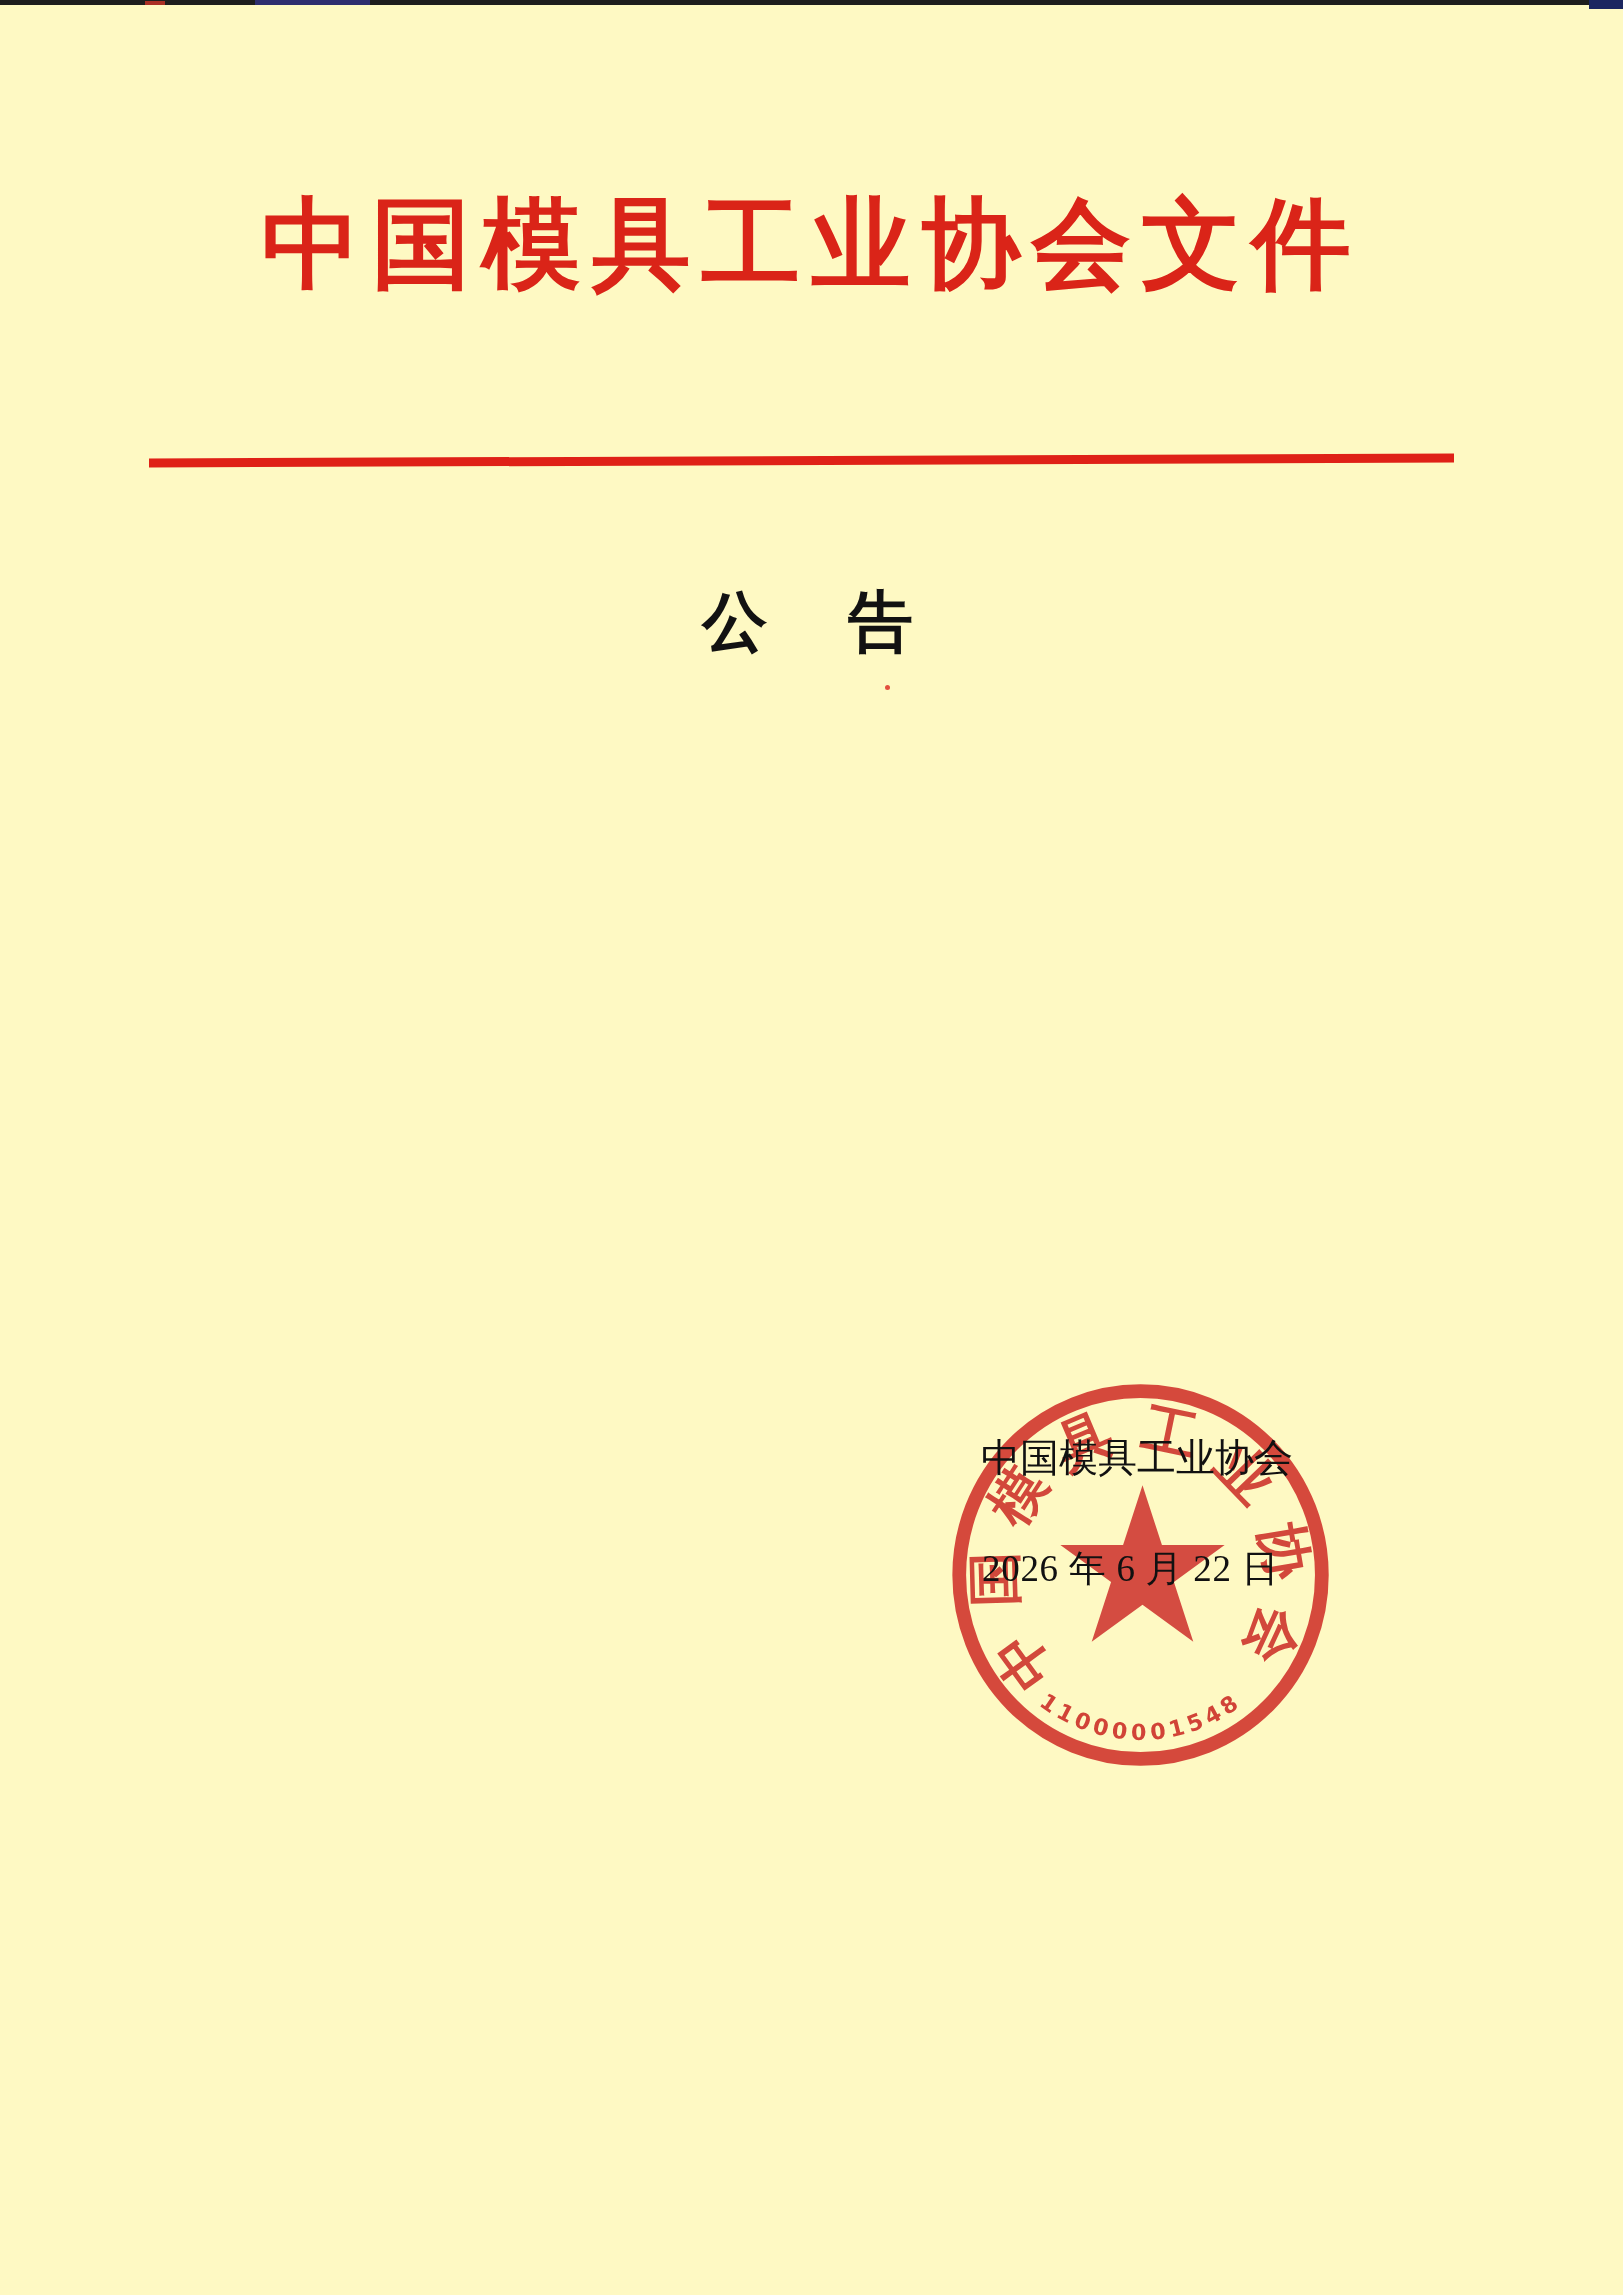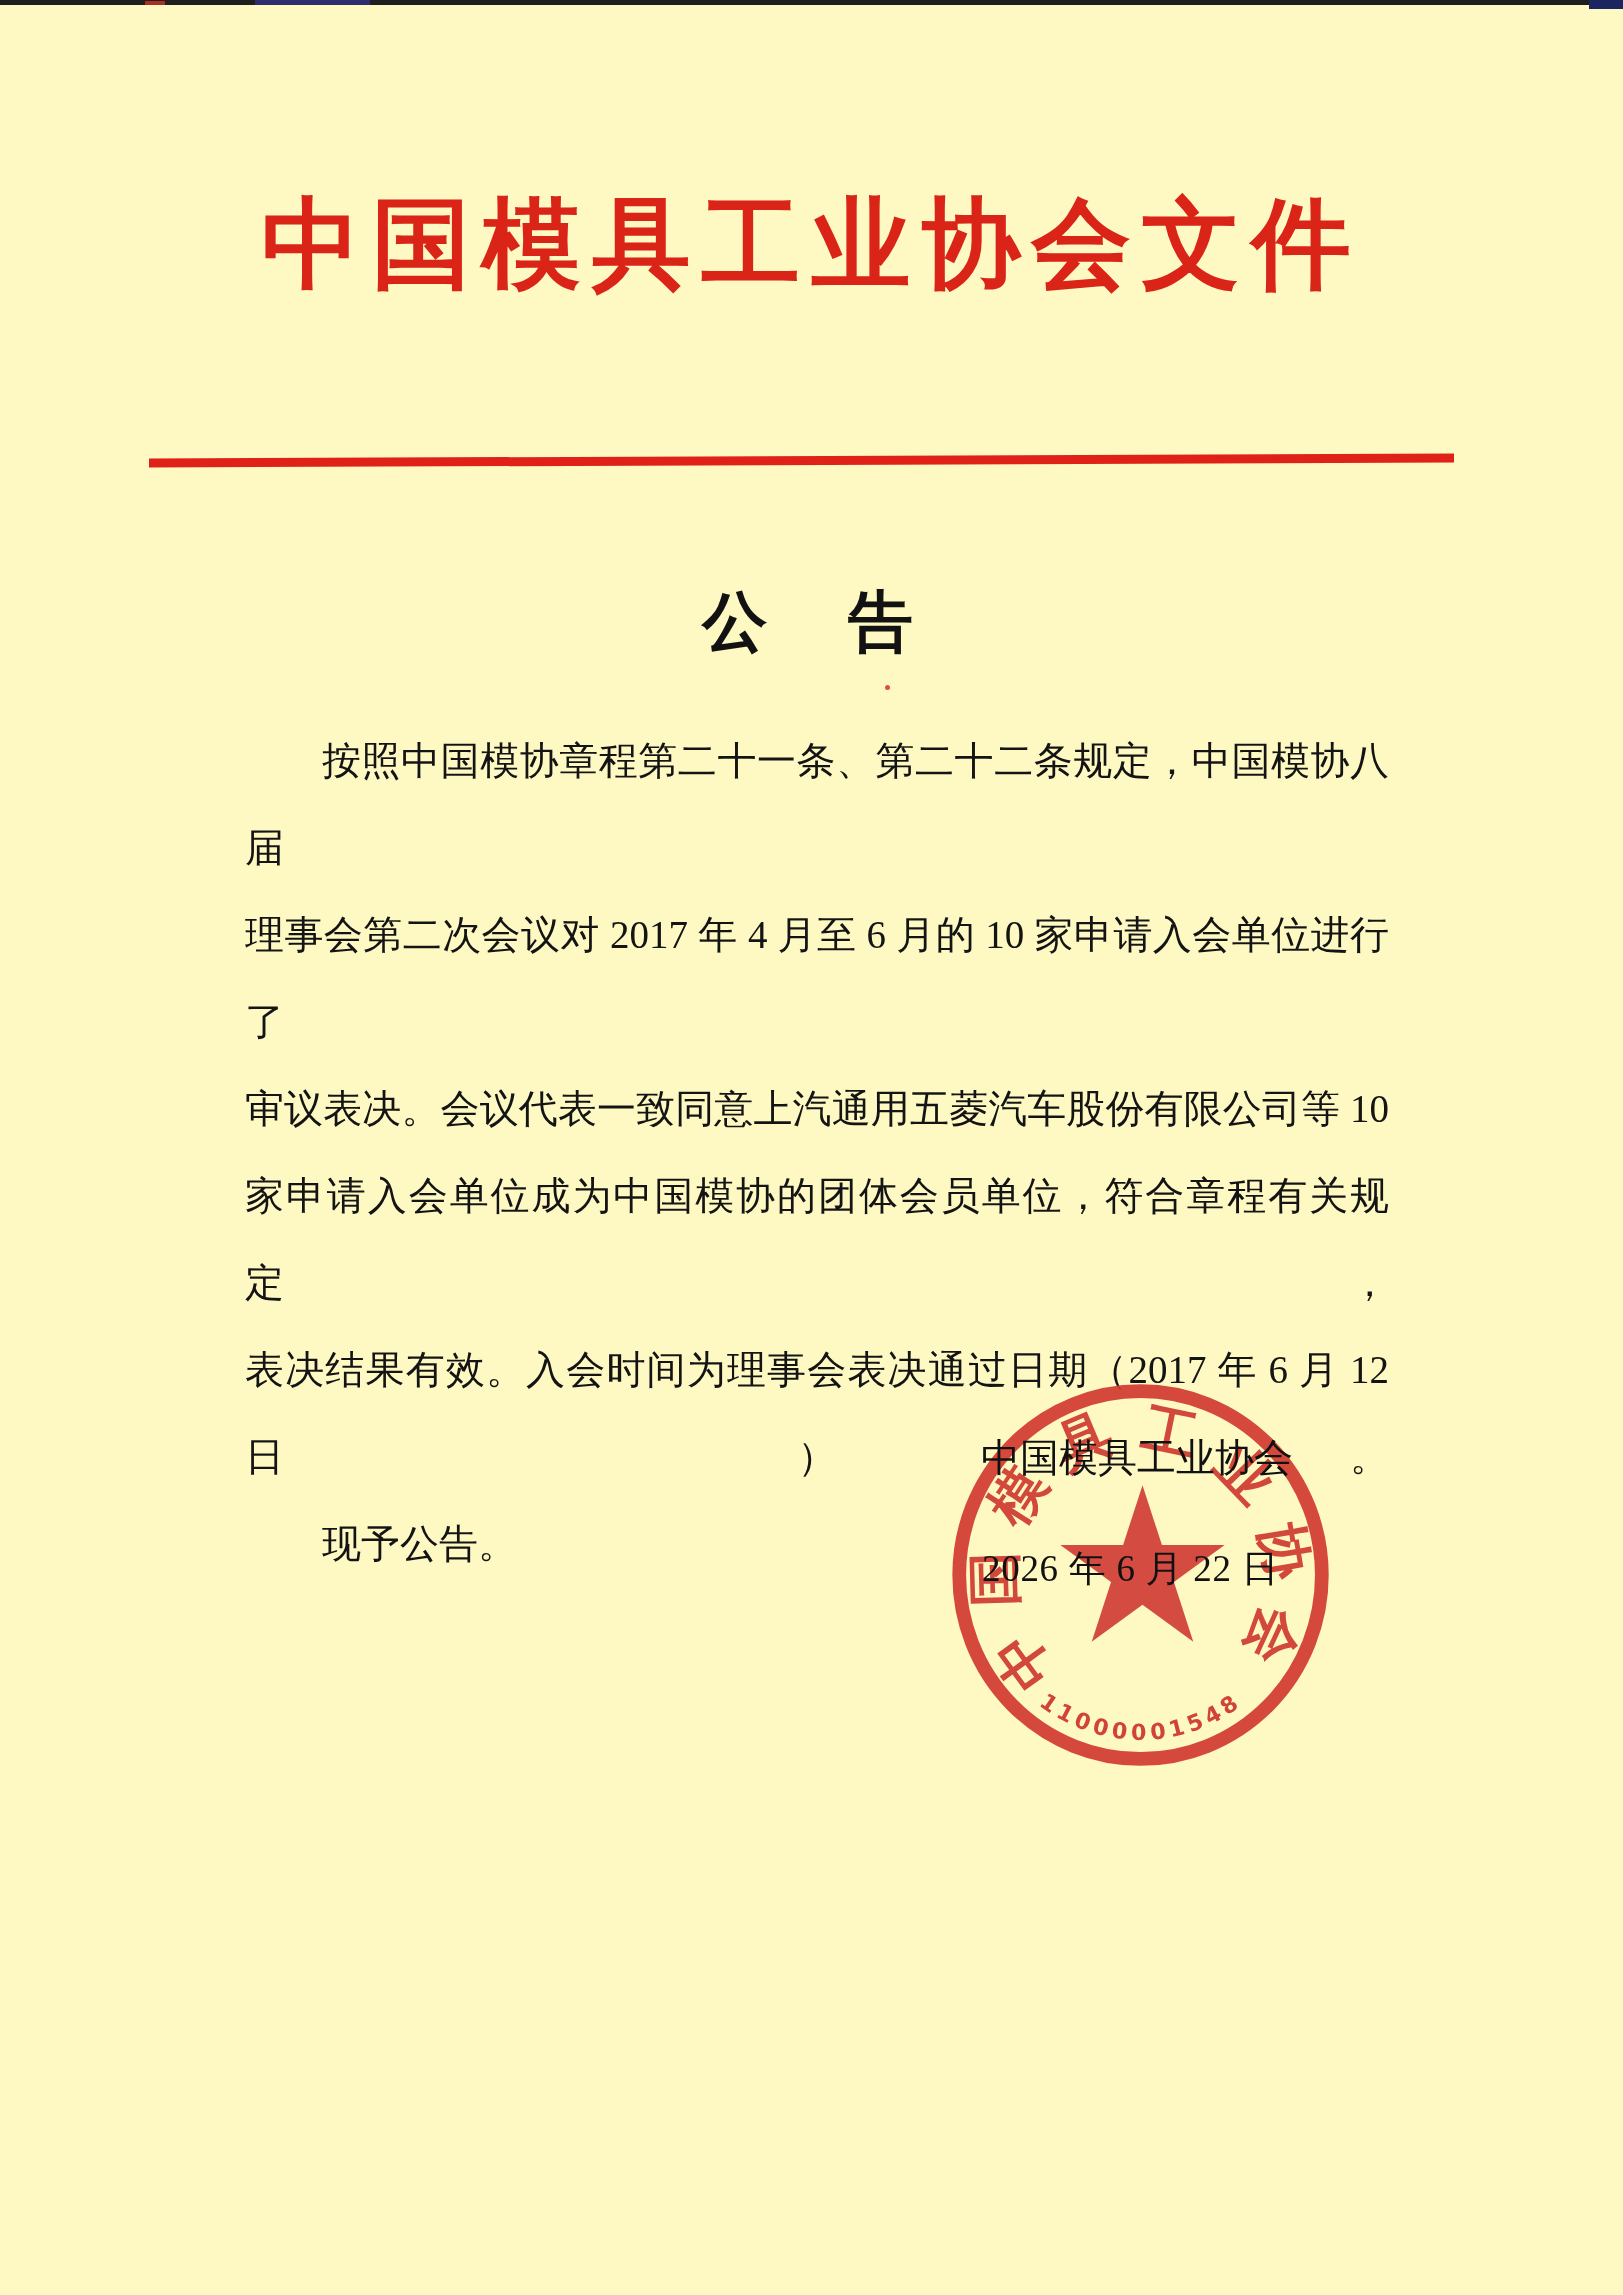--- a/index.html
+++ b/index.html
@@ -100,28 +100,20 @@
   <div class="speck-dash"></div>
   <div class="speck-dot"></div>
 
   <h1 class="doc-title">中国模具工业协会文件</h1>
 
 
   <div class="red-rule"></div>
 
   <h2 class="announce-title">公　告</h2>
 
-  <div class="body-text">
-    <div class="line fill indent">按照中国模协章程第二十一条、第二十二条规定，中国模协八届</div>
-    <div class="line fill">理事会第二次会议对 2017 年 4 月至 6 月的 10 家申请入会单位进行了</div>
-    <div class="line fill">审议表决。会议代表一致同意上汽通用五菱汽车股份有限公司等 10</div>
-    <div class="line fill">家申请入会单位成为中国模协的团体会员单位，符合章程有关规定，</div>
-    <div class="line fill">表决结果有效。入会时间为理事会表决通过日期（2017 年 6 月 12 日）。</div>
-    <div class="line indent last">现予公告。</div>
-  </div>
 
   <svg class="seal-svg" viewBox="1425 2080 640 660" xmlns="http://www.w3.org/2000/svg">
     <defs>
       <path id="seal-number-arc" d="M 1580 2600 A 252 252 0 0 0 1904 2600" fill="none"></path>
     </defs>
 
     <ellipse cx="1742" cy="2407" rx="277" ry="281" fill="none" stroke="#d23b31" stroke-width="21" opacity="0.93"></ellipse>
 
     <polygon transform="translate(1745,2402)" points="0,-132 -29.7,-40.9 -125.5,-40.8 -48,15.6 -77.6,106.8 0,50.5 77.6,106.8 48,15.6 125.5,-40.8 29.7,-40.9" fill="#d2423a" opacity="0.95"></polygon>
 

